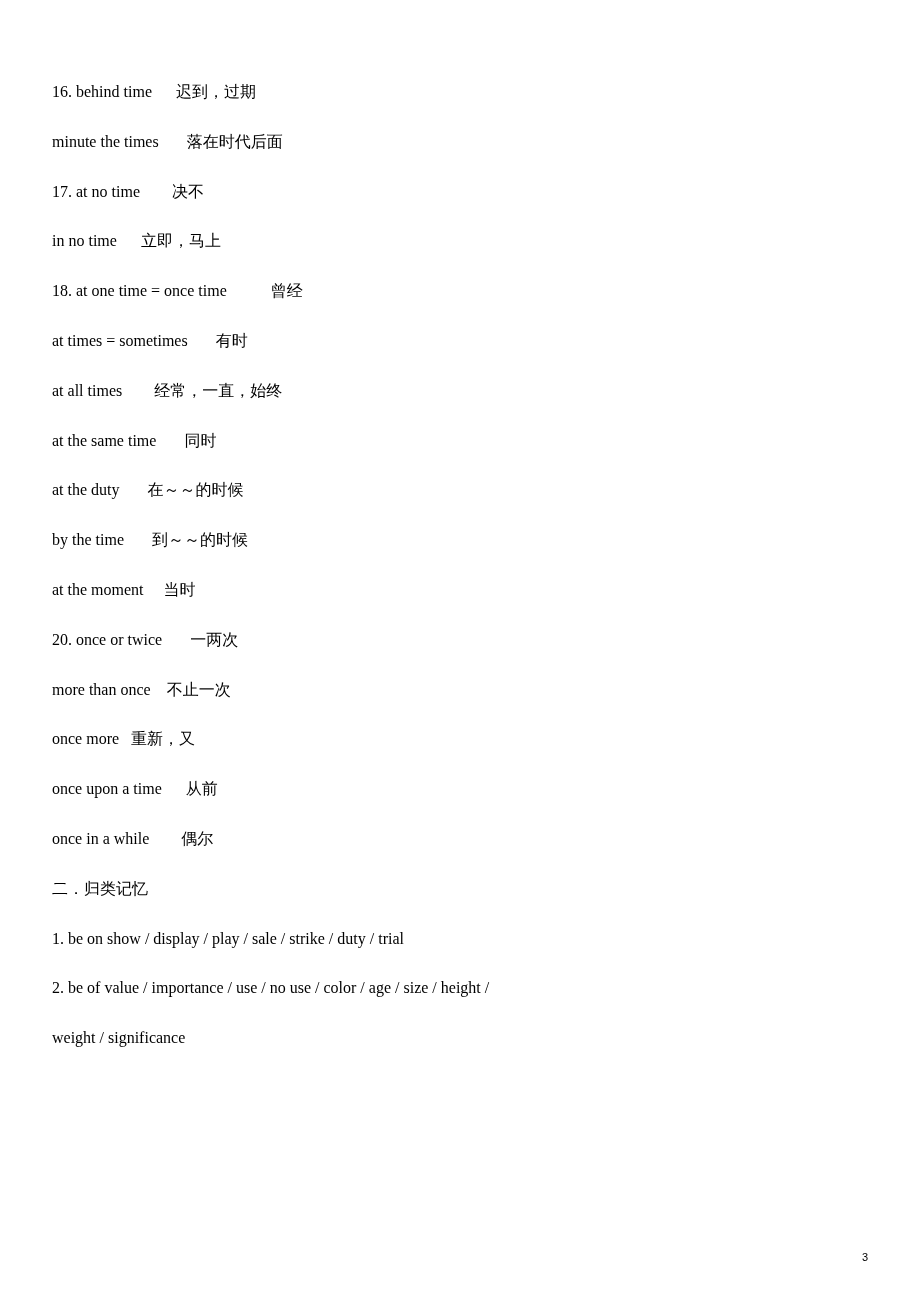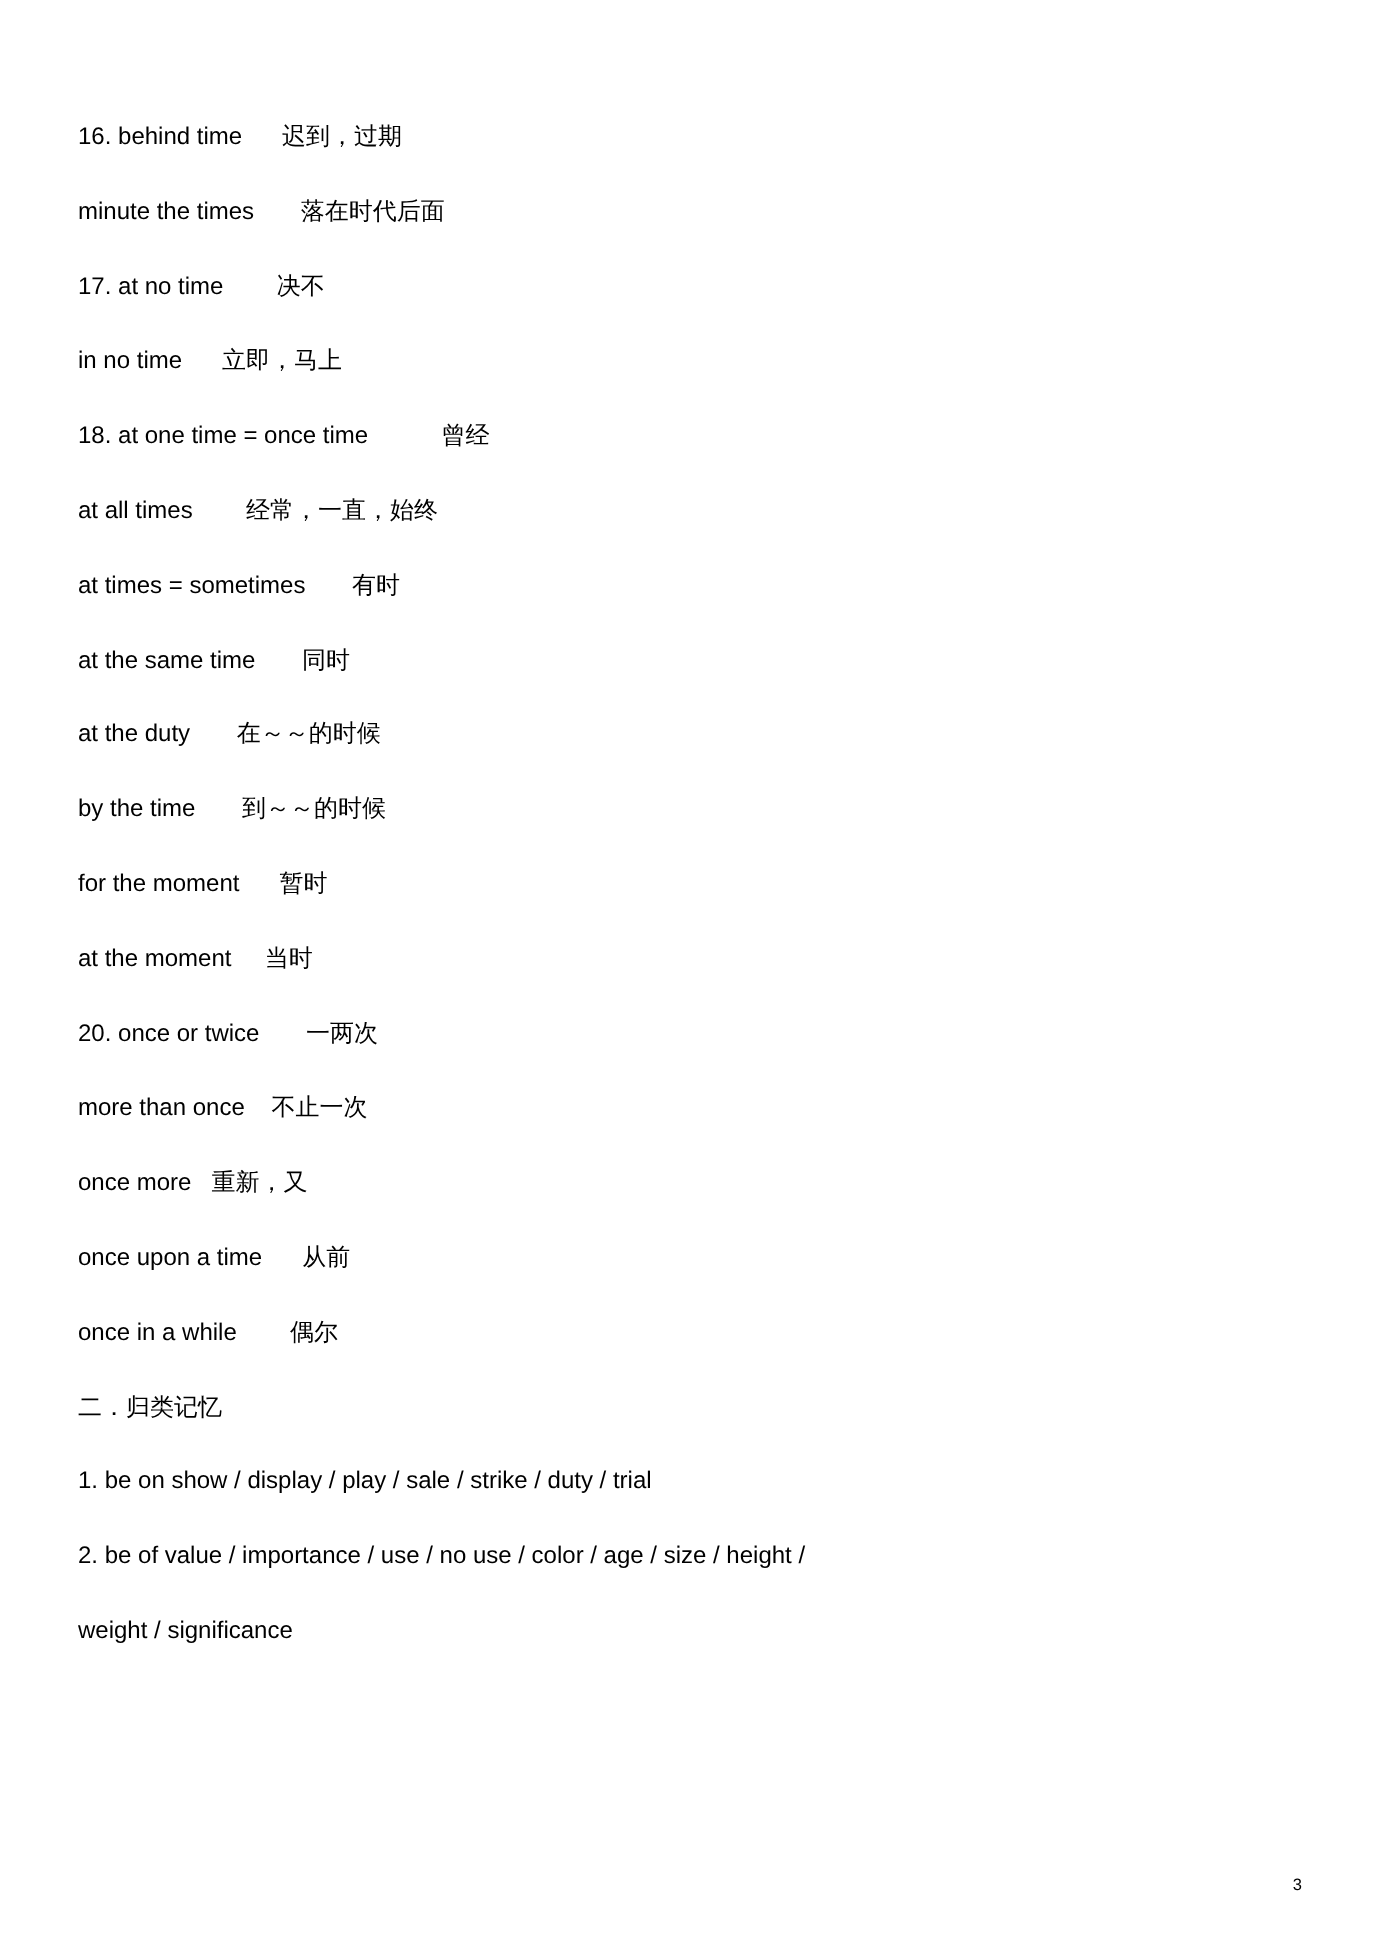--- a/index.html
+++ b/index.html
@@ -10,20 +10,21 @@
     width: 920px;
     height: 1303px;
     position: relative;
     box-sizing: border-box;
   }
   .page {
     padding: 82px 52px 48px 52px;
     box-sizing: border-box;
     width: 100%;
     height: 100%;
+    font-family: Liberation Serif, serif;
   }
   .line {
     font-size: 16px;
     color: #000;
     line-height: 1.3;
     margin-bottom: 29px;
     white-space: pre;
   }
   .page-number {
     position: absolute;
@@ -35,26 +36,25 @@
 </style>
 </head>
 <body>
 
 <div class="page">
   <div class="line">16. behind time      迟到，过期</div>
   <div class="line">minute the times       落在时代后面</div>
   <div class="line">17. at no time        决不</div>
   <div class="line">in no time      立即，马上</div>
   <div class="line">18. at one time = once time           曾经</div>
+  <div class="line">at times = sometimes       有时</div>
   <div class="line">at all times        经常，一直，始终</div>
-  <div class="line">at times = sometimes       有时</div>
   <div class="line">at the same time       同时</div>
   <div class="line">at the duty       在～～的时候</div>
   <div class="line">by the time       到～～的时候</div>
-  <div class="line">for the moment      暂时</div>
   <div class="line">at the moment     当时</div>
   <div class="line">20. once or twice       一两次</div>
   <div class="line">more than once    不止一次</div>
   <div class="line">once more   重新，又</div>
   <div class="line">once upon a time      从前</div>
   <div class="line">once in a while        偶尔</div>
   <div class="line">二．归类记忆</div>
   <div class="line">1. be on show / display / play / sale / strike / duty / trial</div>
   <div class="line">2. be of value / importance / use / no use / color / age / size / height /</div>
   <div class="line">weight / significance</div>

